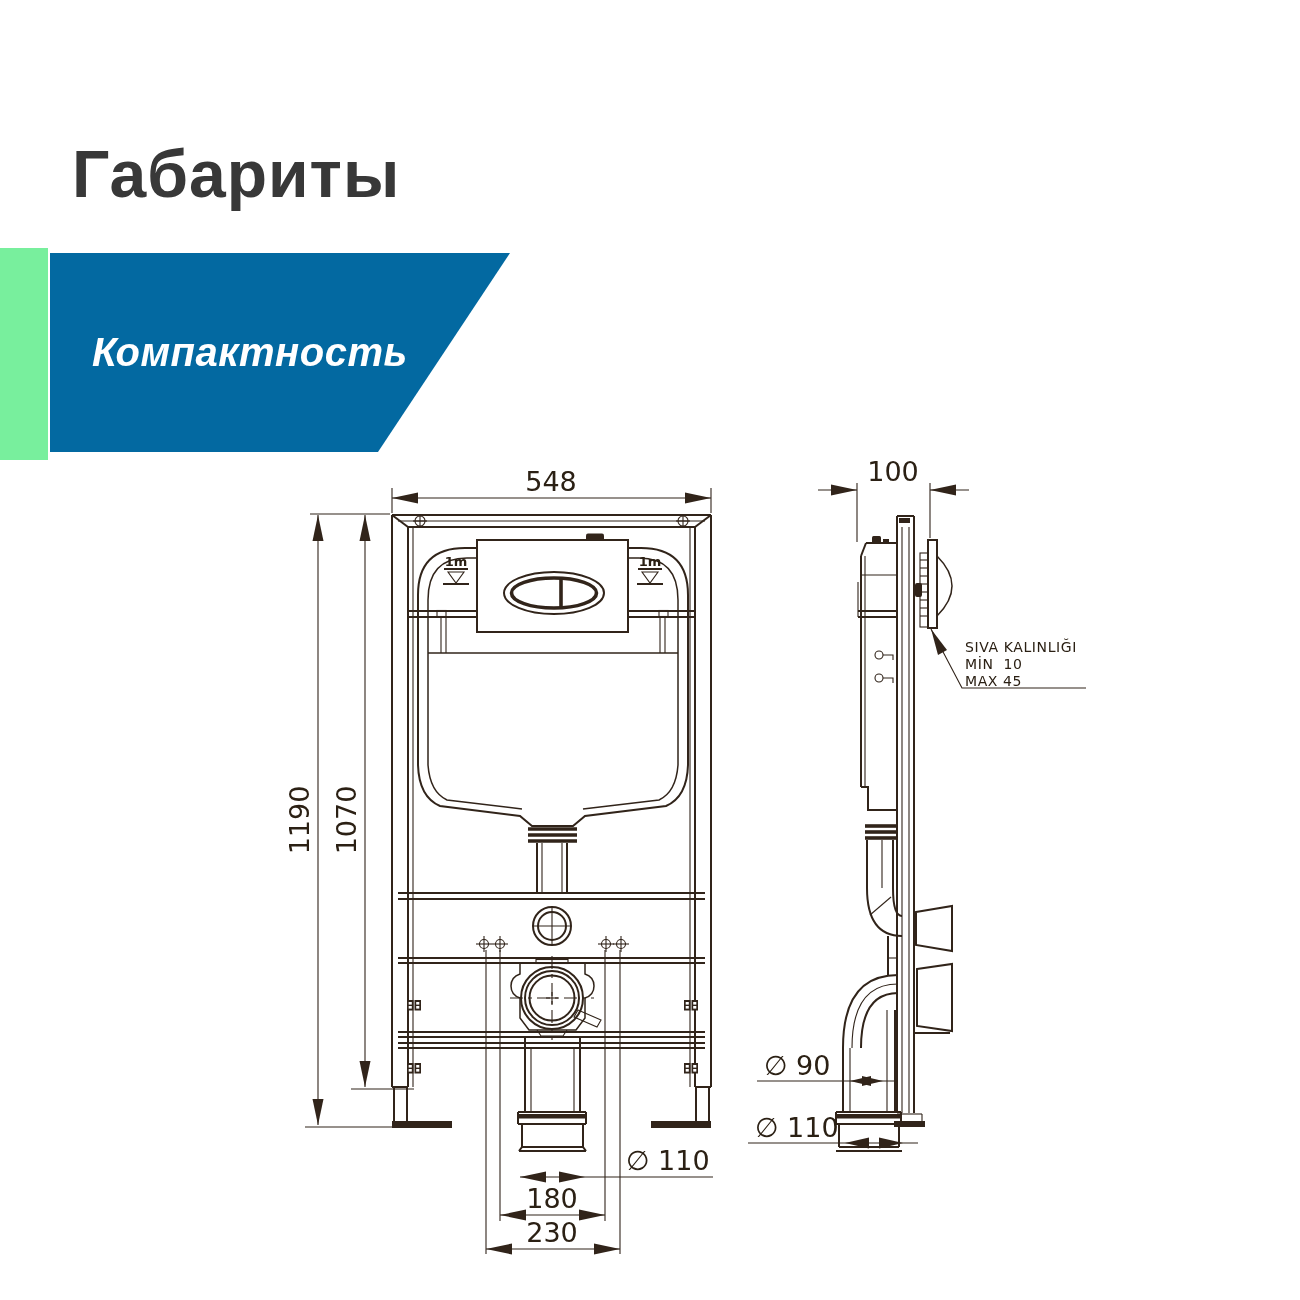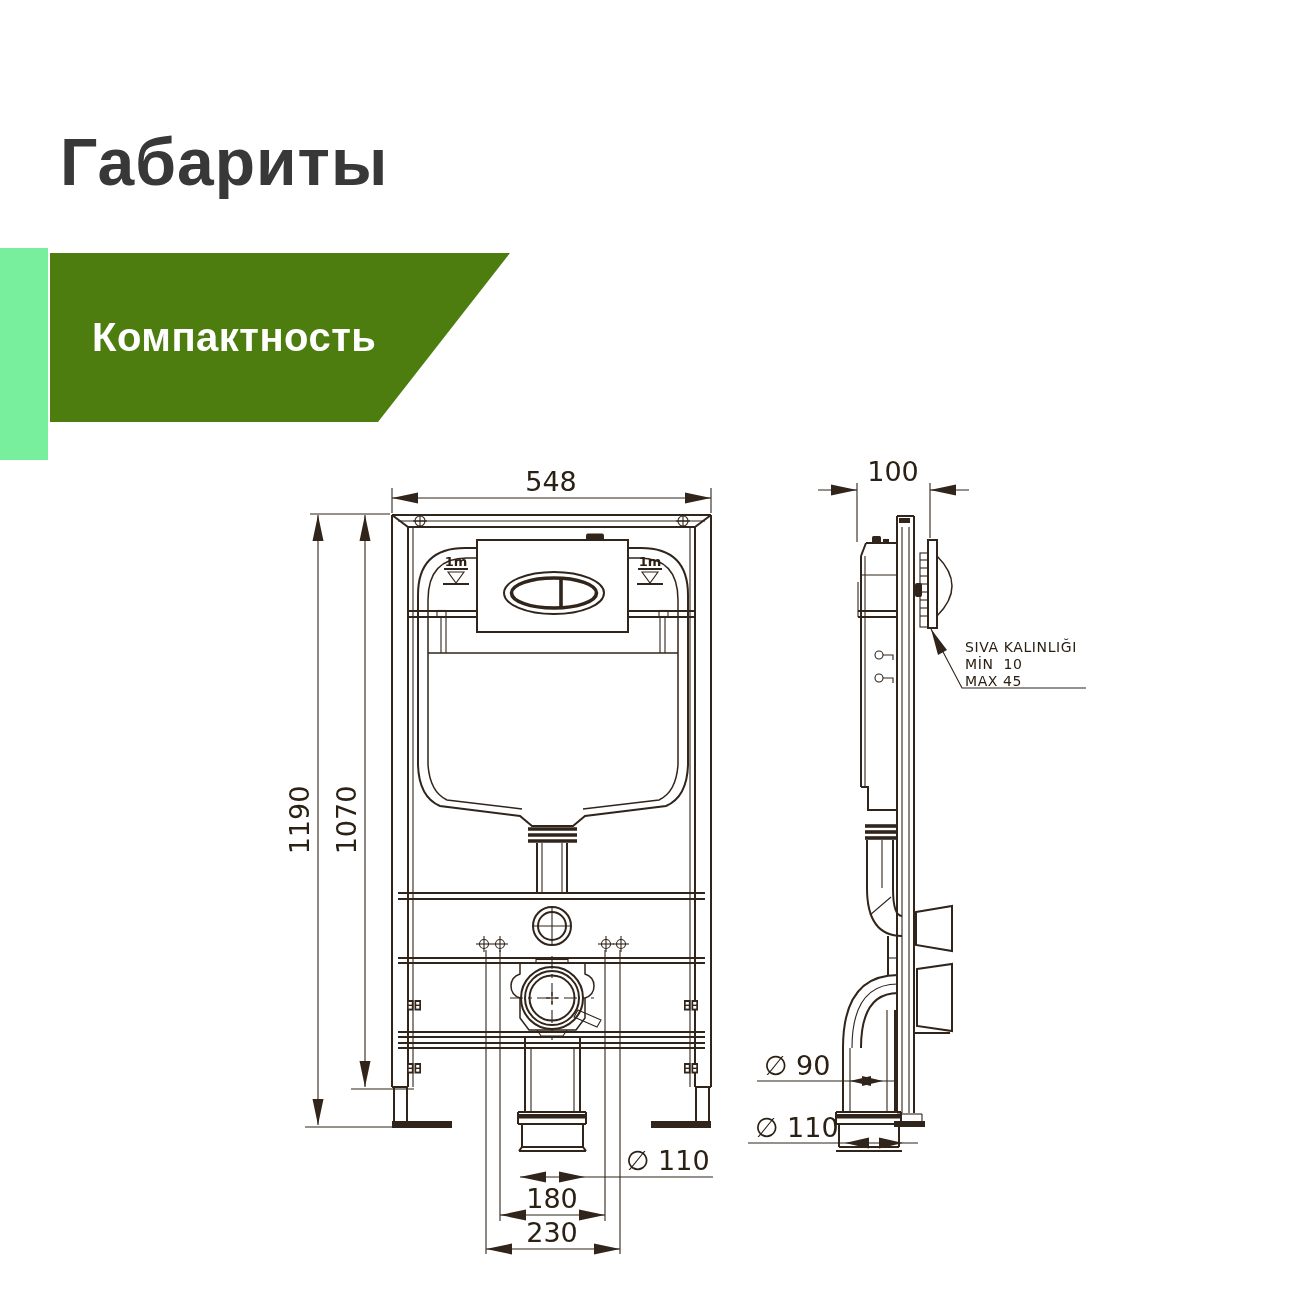--- a/index.html
+++ b/index.html
@@ -1,23 +1,23 @@
 <!DOCTYPE html>
 <html><head>
 <meta charset="utf-8">
 <style>
   html,body{margin:0;padding:0;background:#ffffff;}
   .stage{position:relative;width:1300px;height:1300px;background:#ffffff;overflow:hidden;
          font-family:"Liberation Sans",sans-serif;}
   .page-title{position:absolute;left:60px;top:124px;font-size:66px;font-weight:700;
-              color:#383838;letter-spacing:1px;margin:0;}
+              color:#383838;letter-spacing:1px;margin:12px;}
   .accent-bar{position:absolute;left:0;top:248px;width:48px;height:212px;background:#78EF9D;}
-  .banner{position:absolute;left:50px;top:253px;width:460px;height:169px;background:#4d7c0f;
+  .banner{position:absolute;left:50px;top:253px;width:460px;height:199px;background:#0369a1;
           clip-path:polygon(0 0,100% 0,71.3% 100%,0 100%);
-          display:flex;align-items:center;padding-left:42px;box-sizing:border-box;}
+          display:flex;align-items:center;padding-left:42px;box-sizing:border-box;font-style:italic;}
   .banner-label{color:#ffffff;font-size:40px;font-weight:700;letter-spacing:0.5px;}
   svg.drawing{position:absolute;left:0;top:0;width:1300px;height:1300px;}
   .ln{fill:none;stroke:#31241A;stroke-width:2;stroke-linecap:butt;stroke-linejoin:miter;}
   .md{fill:none;stroke:#31241A;stroke-width:1.5;}
   .t{fill:none;stroke:#31241A;stroke-width:1.1;}
   .k{fill:none;stroke:#31241A;stroke-width:3.6;}
   .f{fill:#31241A;stroke:none;}
   .dash{fill:none;stroke:#31241A;stroke-width:1.1;stroke-dasharray:13 5 4 5;}
   .dim{font-family:"DejaVu Sans",sans-serif;font-size:27px;fill:#2B2014;}
   .note{font-family:"DejaVu Sans",sans-serif;font-size:14px;fill:#2B2014;letter-spacing:0.6px;}

